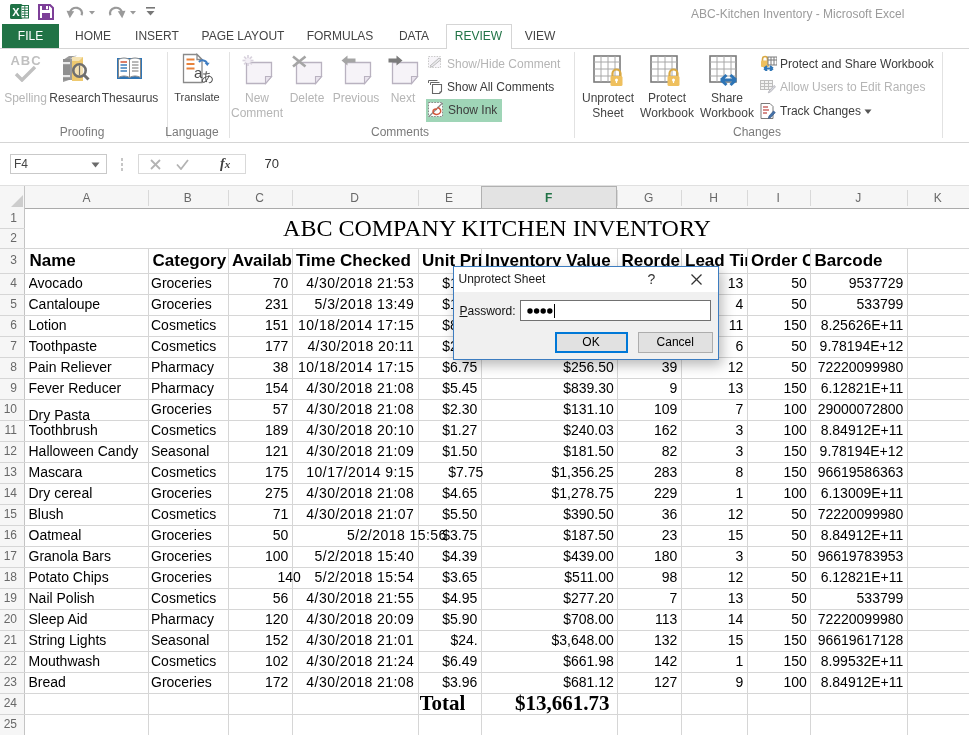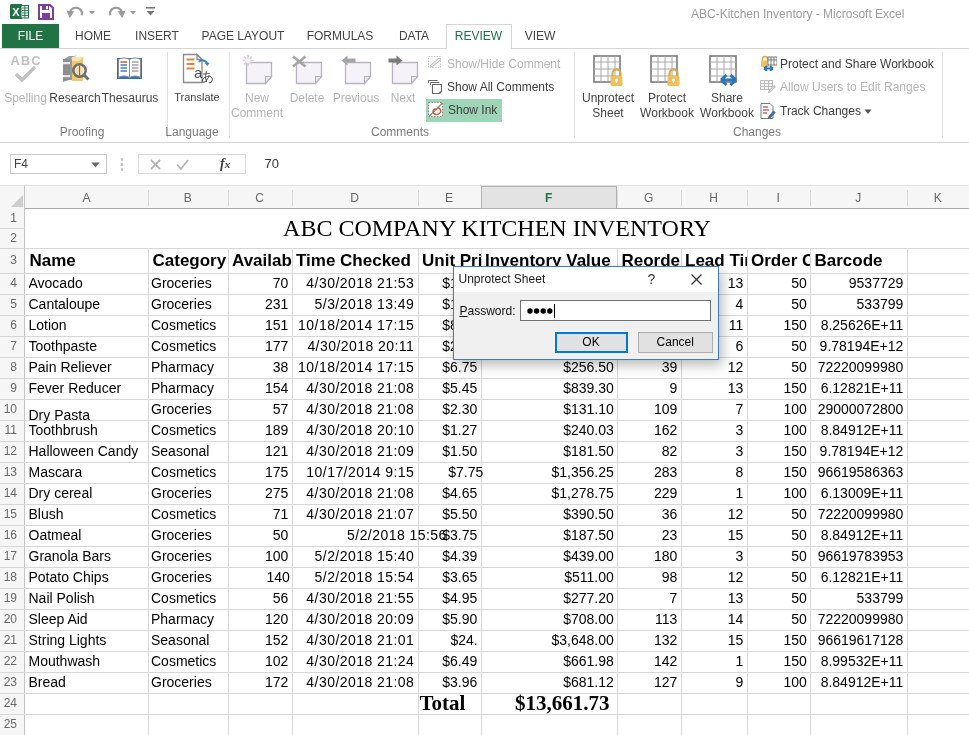--- a/index.html
+++ b/index.html
@@ -523,21 +523,21 @@
 <div class="c num" style="left:227.5px;top:545.5px;width:60.8px;">100</div>
 <div class="c num dt" style="left:291.5px;top:545.5px;width:122.8px;">5/2/2018 15:40</div>
 <div class="c num" style="left:417.5px;top:545.5px;width:59.8px;">$4.39</div>
 <div class="c num" style="left:480.5px;top:545.5px;width:133.3px;">$439.00</div>
 <div class="c num" style="left:617px;top:545.5px;width:60.3px;">180</div>
 <div class="c num" style="left:680.5px;top:545.5px;width:62.8px;">3</div>
 <div class="c num" style="left:746.5px;top:545.5px;width:60.3px;">50</div>
 <div class="c num" style="left:810px;top:545.5px;width:93.3px;">96619783953</div>
 <div class="c" style="left:28.5px;top:566.5px;width:118px;">Potato Chips</div>
 <div class="c" style="left:151px;top:566.5px;width:75px;">Groceries</div>
-<div class="c num" style="left:229px;top:566.5px;width:60.8px;padding-left:13px;">140</div>
+<div class="c num" style="left:240px;top:566.5px;width:60.8px;padding-left:13px;">140</div>
 <div class="c num dt" style="left:291.5px;top:566.5px;width:122.8px;">5/2/2018 15:54</div>
 <div class="c num" style="left:417.5px;top:566.5px;width:59.8px;">$3.65</div>
 <div class="c num" style="left:480.5px;top:566.5px;width:133.3px;">$511.00</div>
 <div class="c num" style="left:617px;top:566.5px;width:60.3px;">98</div>
 <div class="c num" style="left:680.5px;top:566.5px;width:62.8px;">12</div>
 <div class="c num" style="left:746.5px;top:566.5px;width:60.3px;">50</div>
 <div class="c num" style="left:810px;top:566.5px;width:93.3px;">6.12821E+11</div>
 <div class="c" style="left:28.5px;top:587.5px;width:118px;">Nail Polish</div>
 <div class="c" style="left:151px;top:587.5px;width:75px;">Cosmetics</div>
 <div class="c num" style="left:227.5px;top:587.5px;width:60.8px;">56</div>

